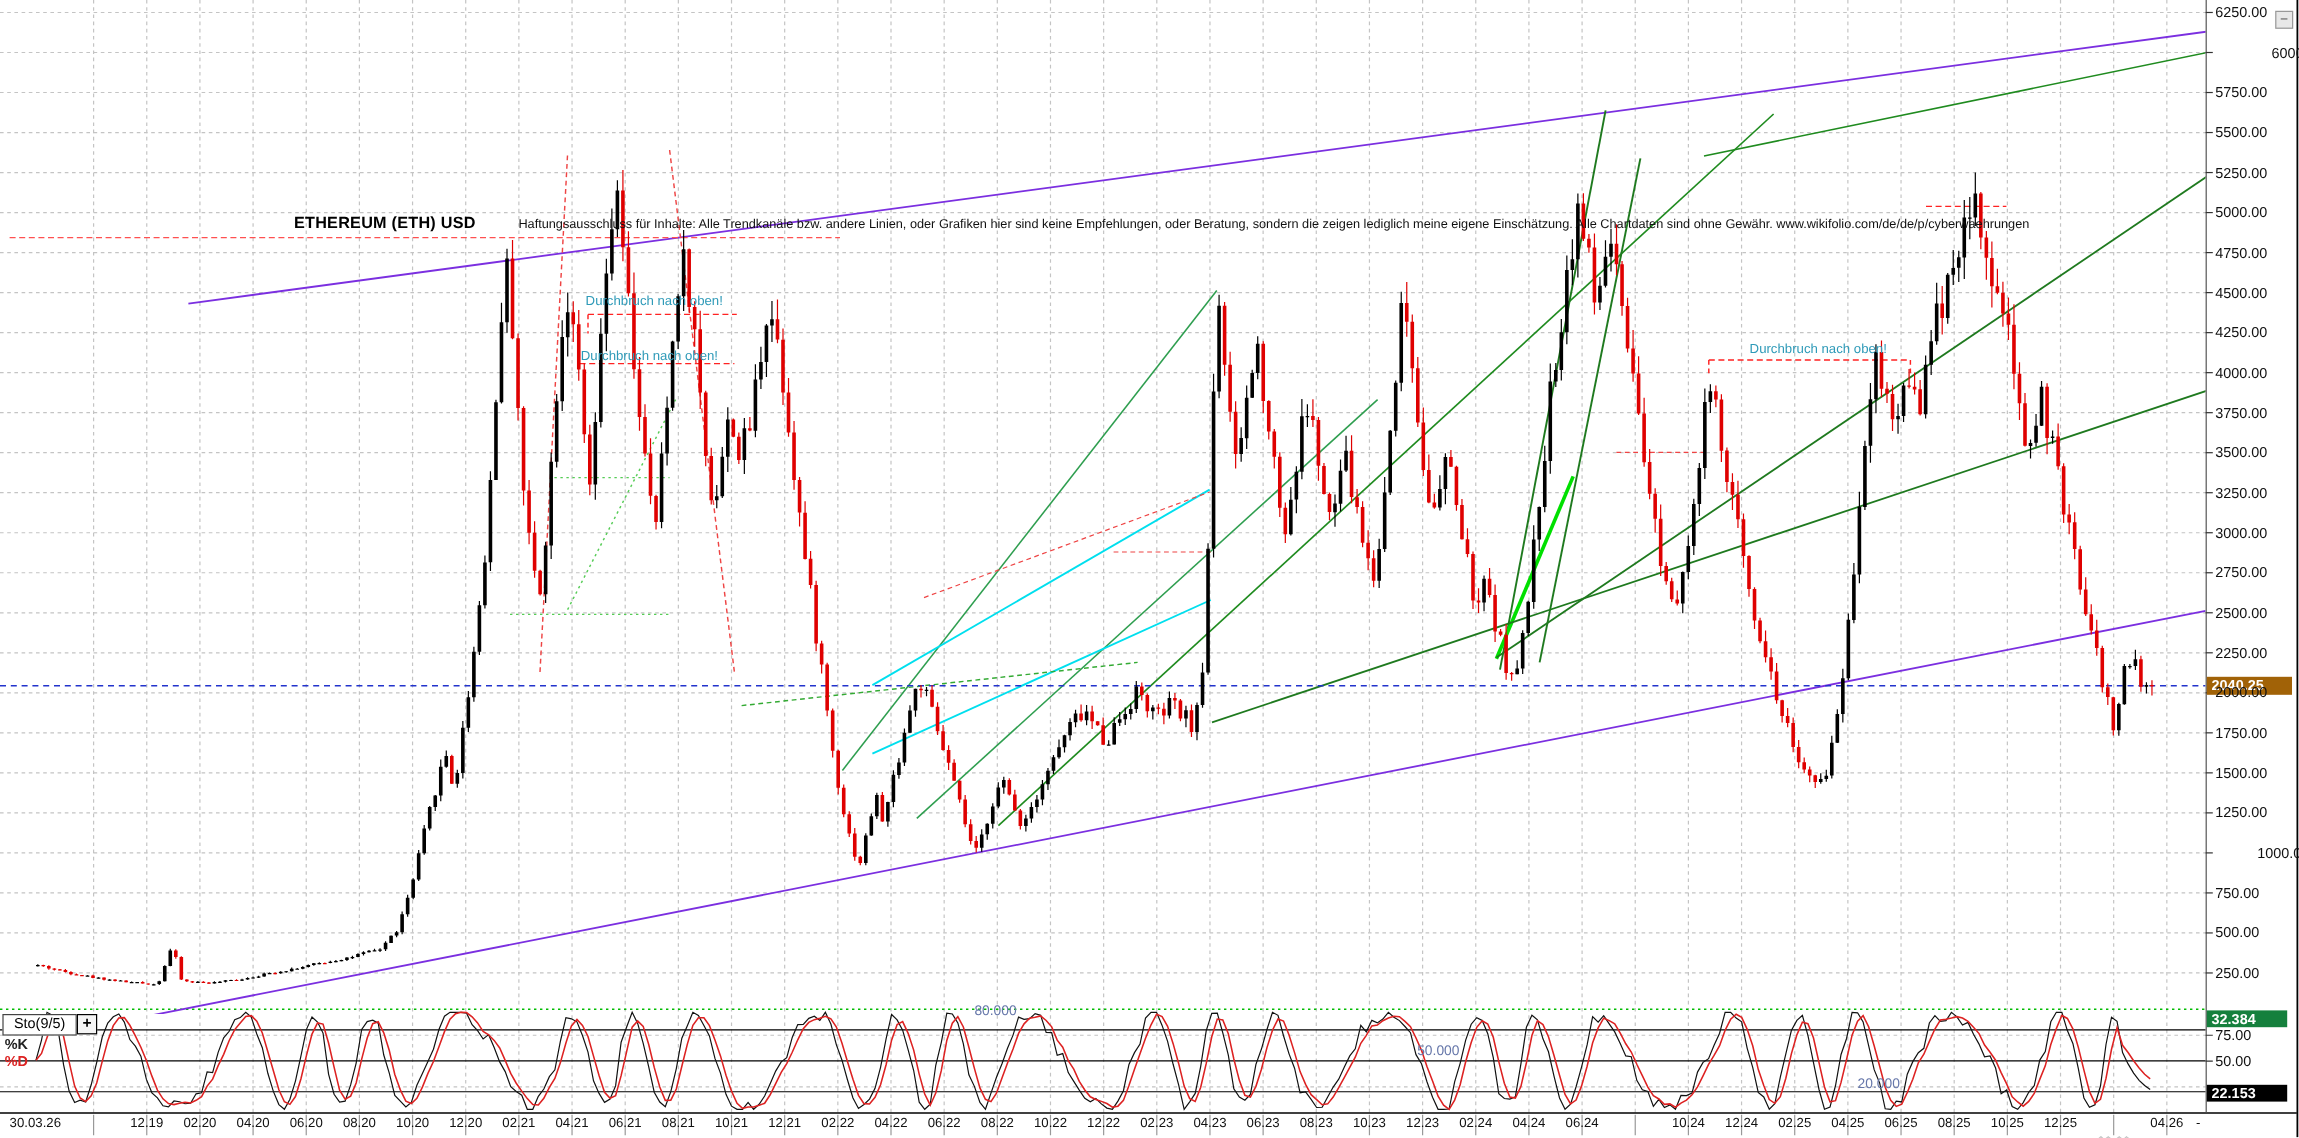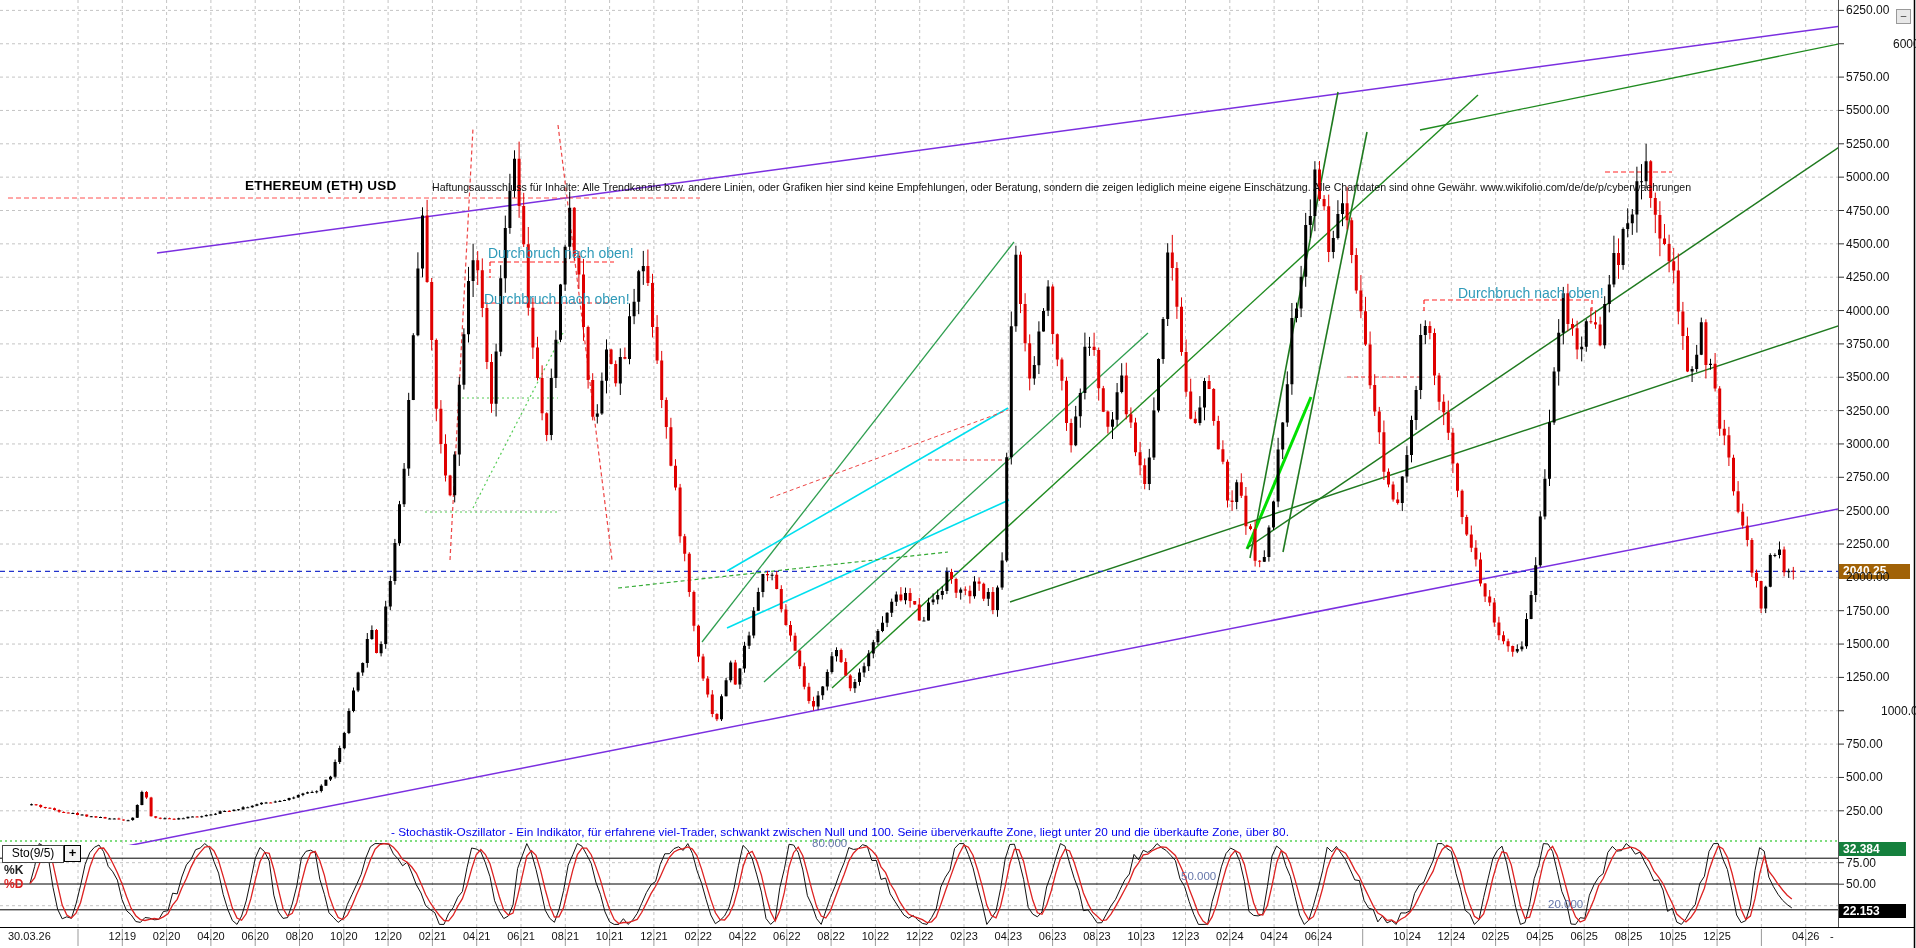--- a/index.html
+++ b/index.html
@@ -2,21 +2,21 @@
 <html><head>
 <meta charset="utf-8">
 <style>
   html,body{margin:0;padding:0;background:#fff;}
   #stage{position:relative;width:1916px;height:948px;background:#fff;overflow:hidden;
          font-family:"Liberation Sans",sans-serif;}
   #chart-svg{position:absolute;left:0;top:0;}
   .lbl{position:absolute;white-space:nowrap;}
   .title{font-size:13.5px;font-weight:bold;color:#000;letter-spacing:.2px;}
   .disclaimer{font-size:10.6px;color:#111;}
-  .annotation{font-size:14px;color:#2E9AB8;}
+  .annotation{font-size:11px;color:#2E9AB8;}
   .sto-desc{font-size:11.8px;color:#0000EE;}
   .level-lbl{font-size:11.5px;color:#6677AA;}
   .y-lbl{font-size:12px;color:#111;}
   .x-lbl{font-size:11px;color:#111;}
   .sto-axis-lbl{font-size:12px;color:#111;}
   .badge{position:absolute;color:#fff;font-size:12px;font-weight:bold;
          padding:1px 3px 0 4px;line-height:13px;}
   .sto-name-box{position:absolute;border:1px solid #444;background:#fff;
         font-size:12px;color:#000;text-align:center;line-height:15px;}
   .plus-box{position:absolute;border:1px solid #000;background:#f4f4f4;
@@ -220,21 +220,20 @@
       <line x1="1628.5" y1="929" x2="1628.5" y2="946" stroke="#999" stroke-width="1"></line>
       <line x1="1672.8" y1="929" x2="1672.8" y2="946" stroke="#999" stroke-width="1"></line>
       <line x1="1717.1" y1="929" x2="1717.1" y2="946" stroke="#999" stroke-width="1"></line>
       <line x1="1761.3999999999999" y1="929" x2="1761.3999999999999" y2="946" stroke="#999" stroke-width="1"></line>
       <line x1="1805.6999999999998" y1="929" x2="1805.6999999999998" y2="946" stroke="#999" stroke-width="1"></line>
     </svg>
 
   <div class="lbl title" style="left:245px;top:178px;">ETHEREUM (ETH) USD</div>
   <div class="lbl disclaimer" style="left:432px;top:181px;">Haftungsausschluss für Inhalte: Alle Trendkanäle bzw. andere Linien, oder Grafiken hier sind keine Empfehlungen, oder Beratung, sondern die zeigen lediglich meine eigene Einschätzung. Alle Chartdaten sind ohne Gewähr.  www.wikifolio.com/de/de/p/cyberwaehrungen</div>
 
-  <div class="lbl sto-desc" style="left:391px;top:825px;">- Stochastik-Oszillator - Ein Indikator, für erfahrene viel-Trader, schwankt zwischen Null und 100. Seine überverkaufte Zone, liegt unter 20 und die überkaufte Zone, über 80.</div>
 
   <div class="sto-name-box" style="left:2px;top:845px;width:60px;height:16px;">Sto(9/5)</div>
   <div class="plus-box" style="left:64px;top:845px;width:15px;height:15px;">+</div>
   <div class="lbl kd" style="left:4px;top:863px;color:#222;">%K</div>
   <div class="lbl kd" style="left:4px;top:877px;color:#DD2222;">%D</div>
 
   <div class="badge" style="left:1839px;top:564px;width:64px;height:14px;background:#a16207;">2040.25</div>
   <div class="badge" style="left:1839px;top:842px;width:60px;height:13px;background:#15803d;">32.384</div>
   <div class="badge" style="left:1839px;top:904px;width:60px;height:13px;background:#000000;">22.153</div>
 

